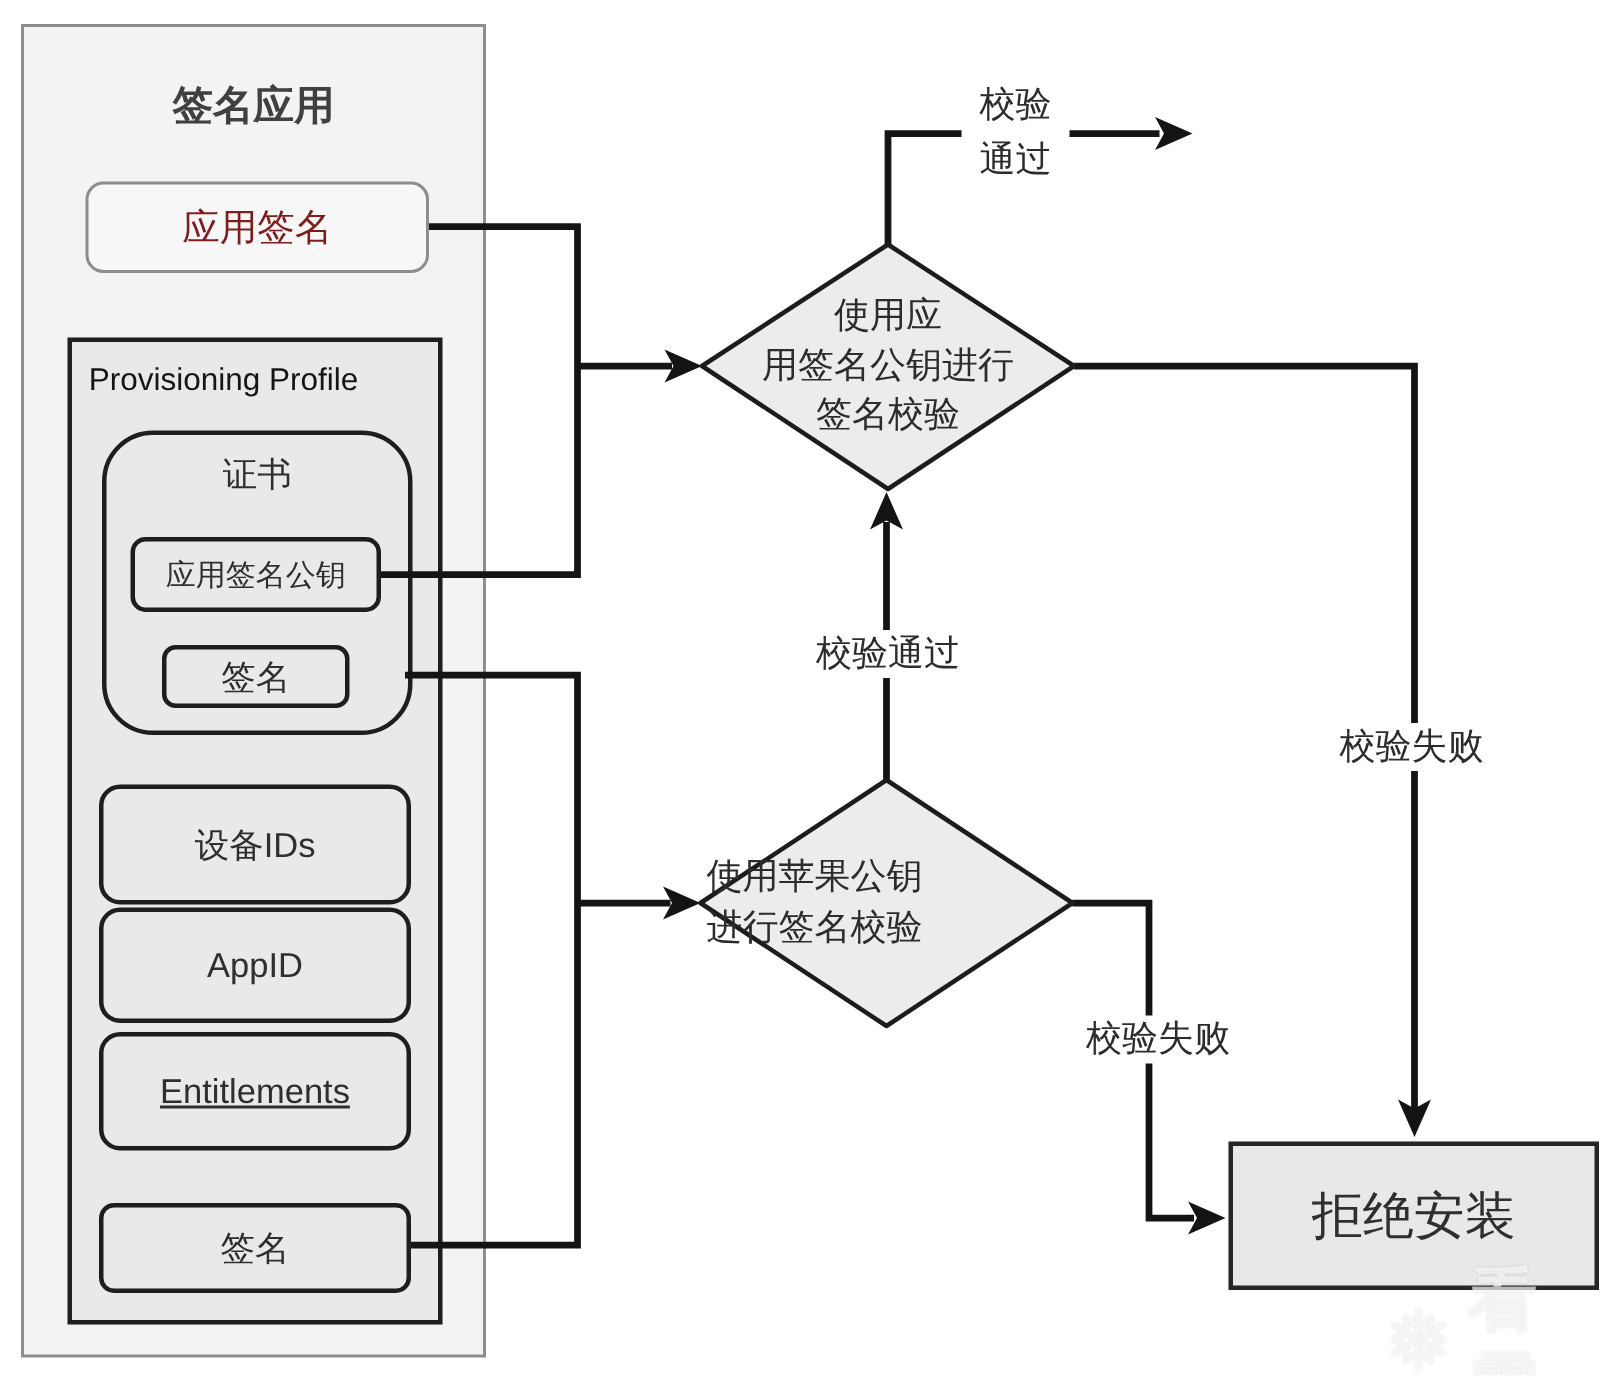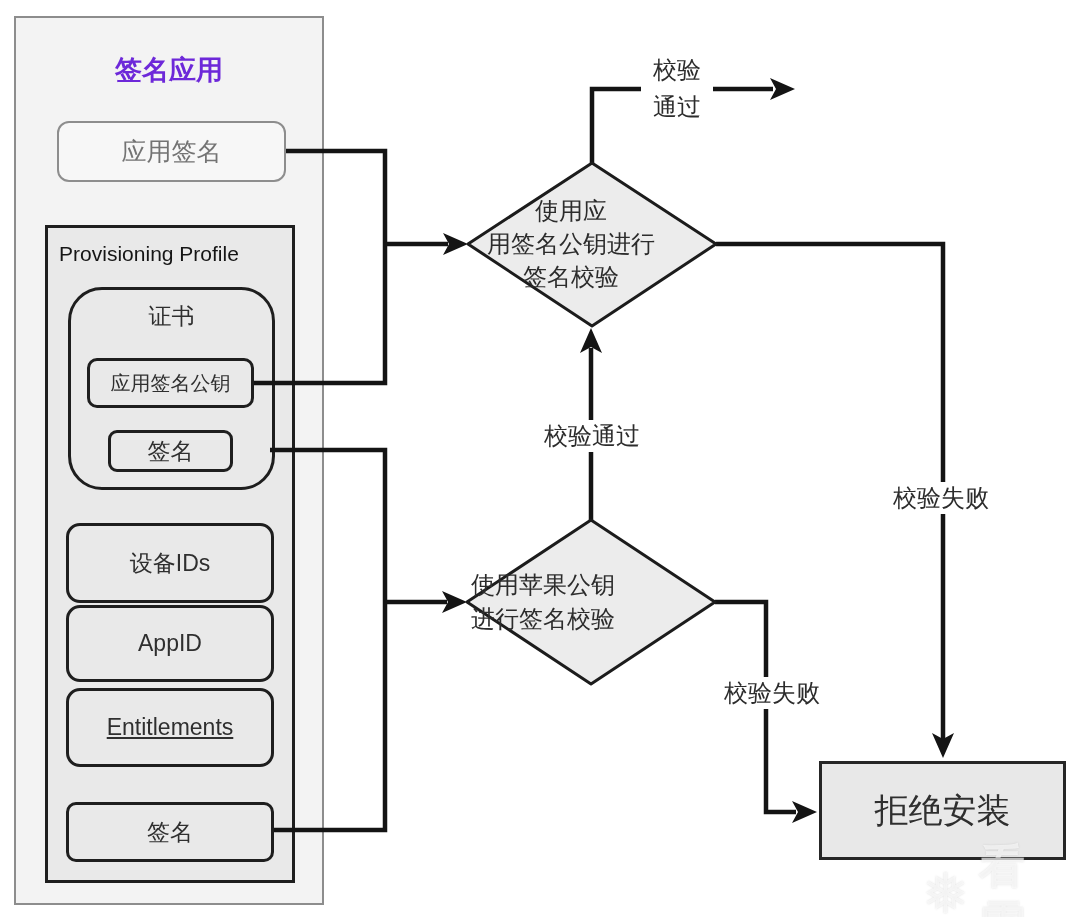--- a/index.html
+++ b/index.html
@@ -6,42 +6,42 @@
   .canvas{
     position:relative;width:1080px;height:917px;background:#ffffff;
     font-family:"Liberation Sans","DejaVu Sans",sans-serif;overflow:hidden;
     color:#2f2f2f;
   }
   .abs{position:absolute;box-sizing:border-box;}
   .center{display:flex;align-items:center;justify-content:center;text-align:center;}
 
   
   .outer-box{left:14px;top:16px;width:310px;height:889px;background:#f3f3f3;border:2px solid #8d8d8d;z-index:1;}
-  .outer-title{left:14px;top:52px;width:310px;font-size:27px;font-weight:bold;color:#6d28d9;text-align:center;z-index:2;}
-  .app-sig{left:57px;top:121px;width:229px;height:61px;border:2px solid #8d8d8d;border-radius:12px;background:#f7f7f7;font-size:25px;color:#737373;z-index:2;}
+  .outer-title{left:14px;top:52px;width:310px;font-size:27px;font-weight:bold;color:#404040;text-align:center;z-index:2;}
+  .app-sig{left:57px;top:121px;width:229px;height:61px;border:2px solid #8d8d8d;border-radius:12px;background:#f7f7f7;font-size:25px;color:#7f1d1d;z-index:2;}
   .pp-box{left:45px;top:225px;width:250px;height:658px;background:#e9e9e9;border:3px solid #1e1e1e;z-index:2;}
   .pp-title{left:45px;top:242px;width:208px;text-align:center;font-size:21px;color:#151515;font-weight:500;z-index:3;}
   .cert-box{left:68px;top:287px;width:207px;height:203px;background:#e9e9e9;border:3px solid #1e1e1e;border-radius:34px;z-index:3;}
   .cert-title{left:68px;top:301px;width:207px;text-align:center;font-size:23px;z-index:4;}
   .pubkey-box{left:87px;top:358px;width:167px;height:50px;background:#e9e9e9;border:3px solid #1e1e1e;border-radius:10px;font-size:20px;z-index:4;white-space:nowrap;}
   .certsig-box{left:108px;top:430px;width:125px;height:42px;background:#e9e9e9;border:3px solid #1e1e1e;border-radius:9px;font-size:23px;z-index:4;}
   .dev-box{left:66px;top:523px;width:208px;height:80px;background:#e9e9e9;border:3px solid #1e1e1e;border-radius:14px;font-size:23px;z-index:3;}
   .appid-box{left:66px;top:605px;width:208px;height:77px;background:#e9e9e9;border:3px solid #1e1e1e;border-radius:14px;font-size:23px;z-index:3;}
   .ent-box{left:66px;top:688px;width:208px;height:79px;background:#e9e9e9;border:3px solid #1e1e1e;border-radius:14px;font-size:23px;z-index:3;text-decoration:underline;}
   .botsig-box{left:66px;top:802px;width:208px;height:60px;background:#e9e9e9;border:3px solid #1e1e1e;border-radius:10px;font-size:23px;z-index:3;}
 
   
   .install-box{left:798px;top:38px;width:247px;height:102px;background:#e8e8e8;border:3px solid #262626;font-size:26px;z-index:2;}
   .reject-box{left:819px;top:761px;width:247px;height:99px;background:#e8e8e8;border:3px solid #262626;font-size:34px;z-index:2;}
 
   
   .wires{left:0;top:0;width:1080px;height:917px;z-index:5;pointer-events:none;}
 
   
-  .d1-text{left:451px;top:194px;width:240px;text-align:center;font-size:24px;line-height:33px;color:#2c2c2c;z-index:6;}
+  .d1-text{left:472px;top:194px;width:240px;text-align:center;font-size:24px;line-height:33px;color:#2c2c2c;z-index:6;}
   .d2-text{left:471px;top:568px;width:240px;text-align:left;font-size:24px;line-height:34px;color:#2c2c2c;z-index:6;}
 
   
   .edge-lbl{background:#ffffff;font-size:24px;color:#2c2c2c;text-align:center;z-index:6;}
   .lbl-top{left:641px;top:51px;width:72px;line-height:37px;}
   .lbl-mid{left:536px;top:420px;width:112px;line-height:32px;}
   .lbl-fail-right{left:885px;top:482px;width:112px;line-height:32px;}
   .lbl-fail-lower{left:716px;top:677px;width:112px;line-height:32px;}
 
   

